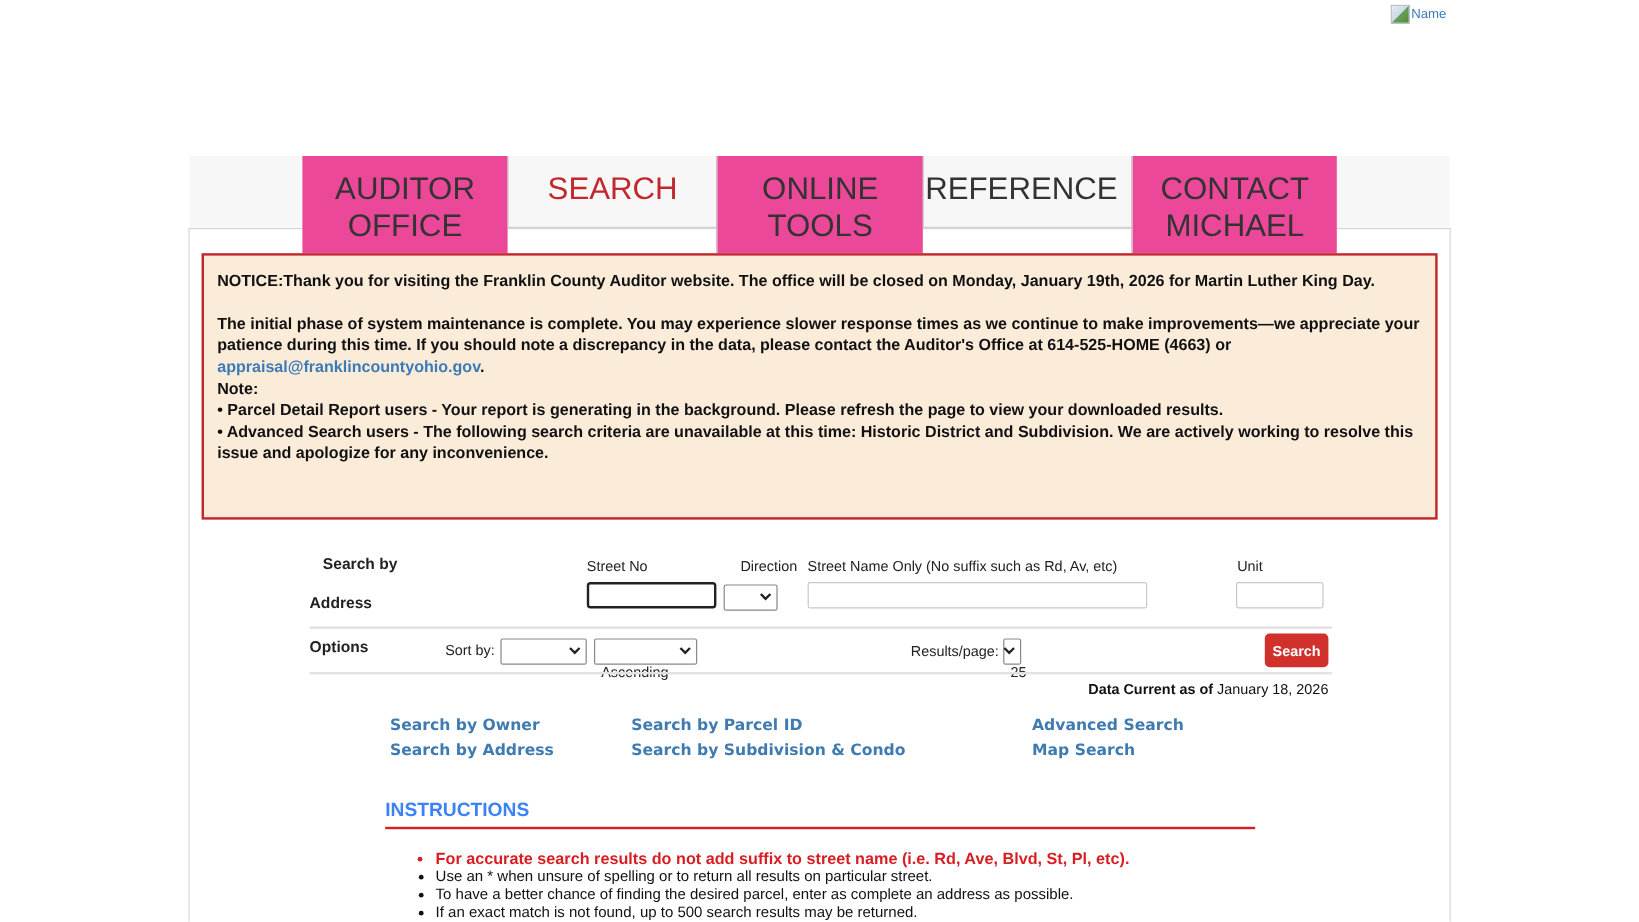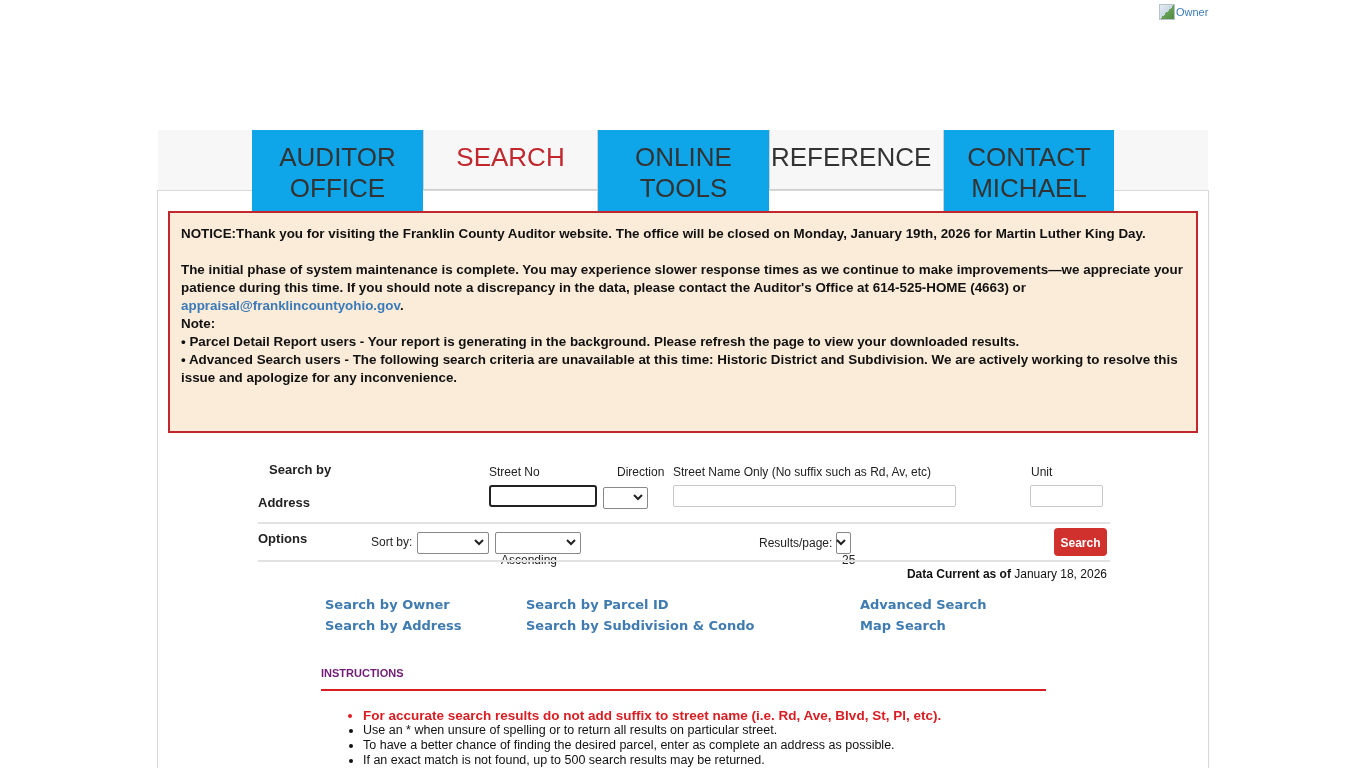--- a/index.html
+++ b/index.html
@@ -31,21 +31,21 @@
     border: 1px solid #d8d8d8; border-bottom: none; background: #fff;
   }
   .nav-tab {
     position: absolute; top: 130px; height: 84px;
     font-size: 26px; line-height: 31px; color: #333;
     text-align: center; text-decoration: none;
     padding-top: 12px;
   }
   .nav-tab.active { color: #c1272d; }
   .nav-tab.sep { border-left: 1px solid #d0d0d0; }
-  .nav-tab.tall { background: #0ea5e9; }
+  .nav-tab.tall { background: #ec4899; }
   .nav-tab.short { height: 60px; border-bottom: 1px solid #cfcfcf; }
   
   .notice {
     position: absolute; left: 168px; top: 211px; width: 1030px; height: 222px;
     background: #fbebd9; border: 2px solid #c1272d;
     padding: 12px 10px 0 11px;
     font-size: 13.4px; font-weight: bold; line-height: 18px; color: #111;
   }
   .notice p { margin: 0; }
   .notice .gap { height: 18px; }
@@ -70,35 +70,35 @@
     background: #d0312d; color: #fff; border-radius: 4px; border: none;
     font-size: 12px; font-weight: bold; text-align: center; line-height: 28px;
   }
   .data-current { position: absolute; right: 259px; top: 567px; font-size: 12px; color: #111; }
   .data-current b { font-weight: bold; }
   .link {
     position: absolute; font-size: 14px; font-weight: bold; color: #3f7bb1;
     text-decoration: none; font-family: "DejaVu Sans", sans-serif; font-size: 13px;
   }
   .instr-title {
-    position: absolute; left: 321px; top: 667px; font-size: 11px; font-weight: bold; color: #701a75;
+    position: absolute; left: 321px; top: 667px; font-size: 16px; font-weight: bold; color: #3b82f6;
   }
   .instr-line { position: absolute; left: 321px; top: 689px; width: 725px; height: 2px; background: #d81e23; }
   .instr-list {
     position: absolute; left: 343px; top: 706px; margin: 2px; padding-left: 18px;
     font-size: 12.5px; line-height: 15px; color: #111;
   }
   .instr-list li.warn { color: #d81e23; font-weight: bold; font-size: 13.5px; }
 </style>
 </head>
 <body>
 
 <a class="help-link">
   <span class="broken-img"></span>
-  <span>Owner</span>
+  <span>Name</span>
 </a>
 
 <div class="nav-wrap"></div>
 <div class="page-frame"></div>
 
 <a class="nav-tab tall" style="left:252px;width:171px;">
   <span>AUDITOR</span><br>
   <span>OFFICE</span>
 </a>
 <a class="nav-tab short active sep" style="left:423px;width:174px;">

